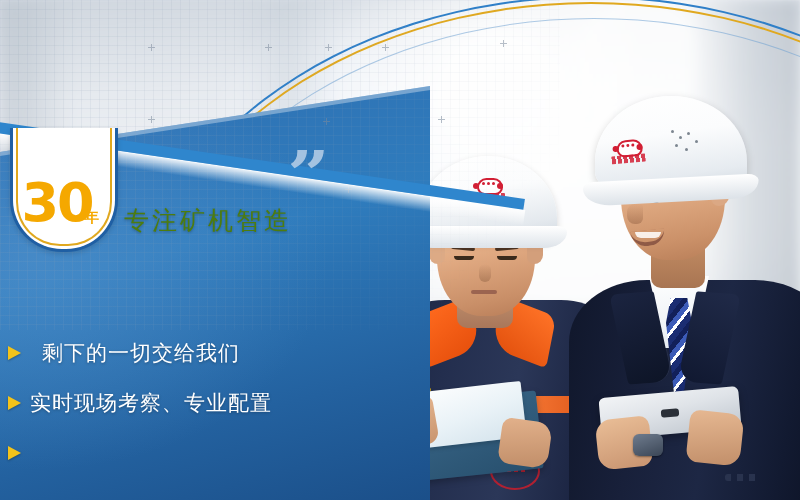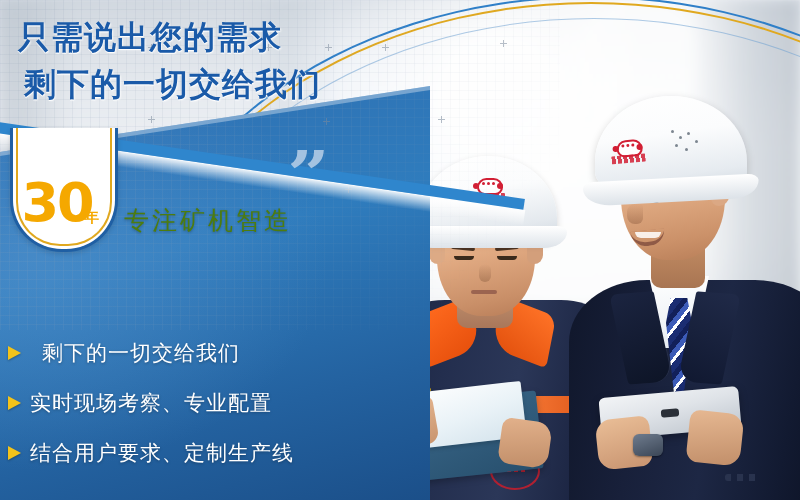--- a/index.html
+++ b/index.html
@@ -562,24 +562,20 @@
   <div class="grid-plus" style="left:205px;top:153px;"></div>
   <div class="grid-plus" style="left:323px;top:118px;"></div>
   <div class="grid-plus" style="left:438px;top:116px;"></div>
   <div class="grid-plus" style="left:345px;top:186px;"></div>
 
   <div class="stripe-soft"></div>
   <div class="stripe"></div>
 
   <div class="quote-deco">”</div>
 
-  <div class="headline">
-    <span class="l1">只需说出您的需求</span>
-    <span class="l2">剩下的一切交给我们</span>
-  </div>
 
   <div class="badge">
     <div class="badge-outer"></div>
     <div class="badge-inner"></div>
     <div class="badge-num">30</div>
     <div class="badge-unit">年</div>
   </div>
 
   <div class="slogan">专注矿机智造</div>
 
@@ -587,17 +583,16 @@
     <div class="bullet bullet-1">
       <span class="bullet-arrow"></span>
       <span class="bullet-text">剩下的一切交给我们</span>
     </div>
     <div class="bullet bullet-2">
       <span class="bullet-arrow"></span>
       <span class="bullet-text">实时现场考察、专业配置</span>
     </div>
     <div class="bullet bullet-3">
       <span class="bullet-arrow"></span>
-      <span class="bullet-text">结合用户要求、定制生产线</span>
     </div>
   </div>
 
 </div>
 
 </body></html>

